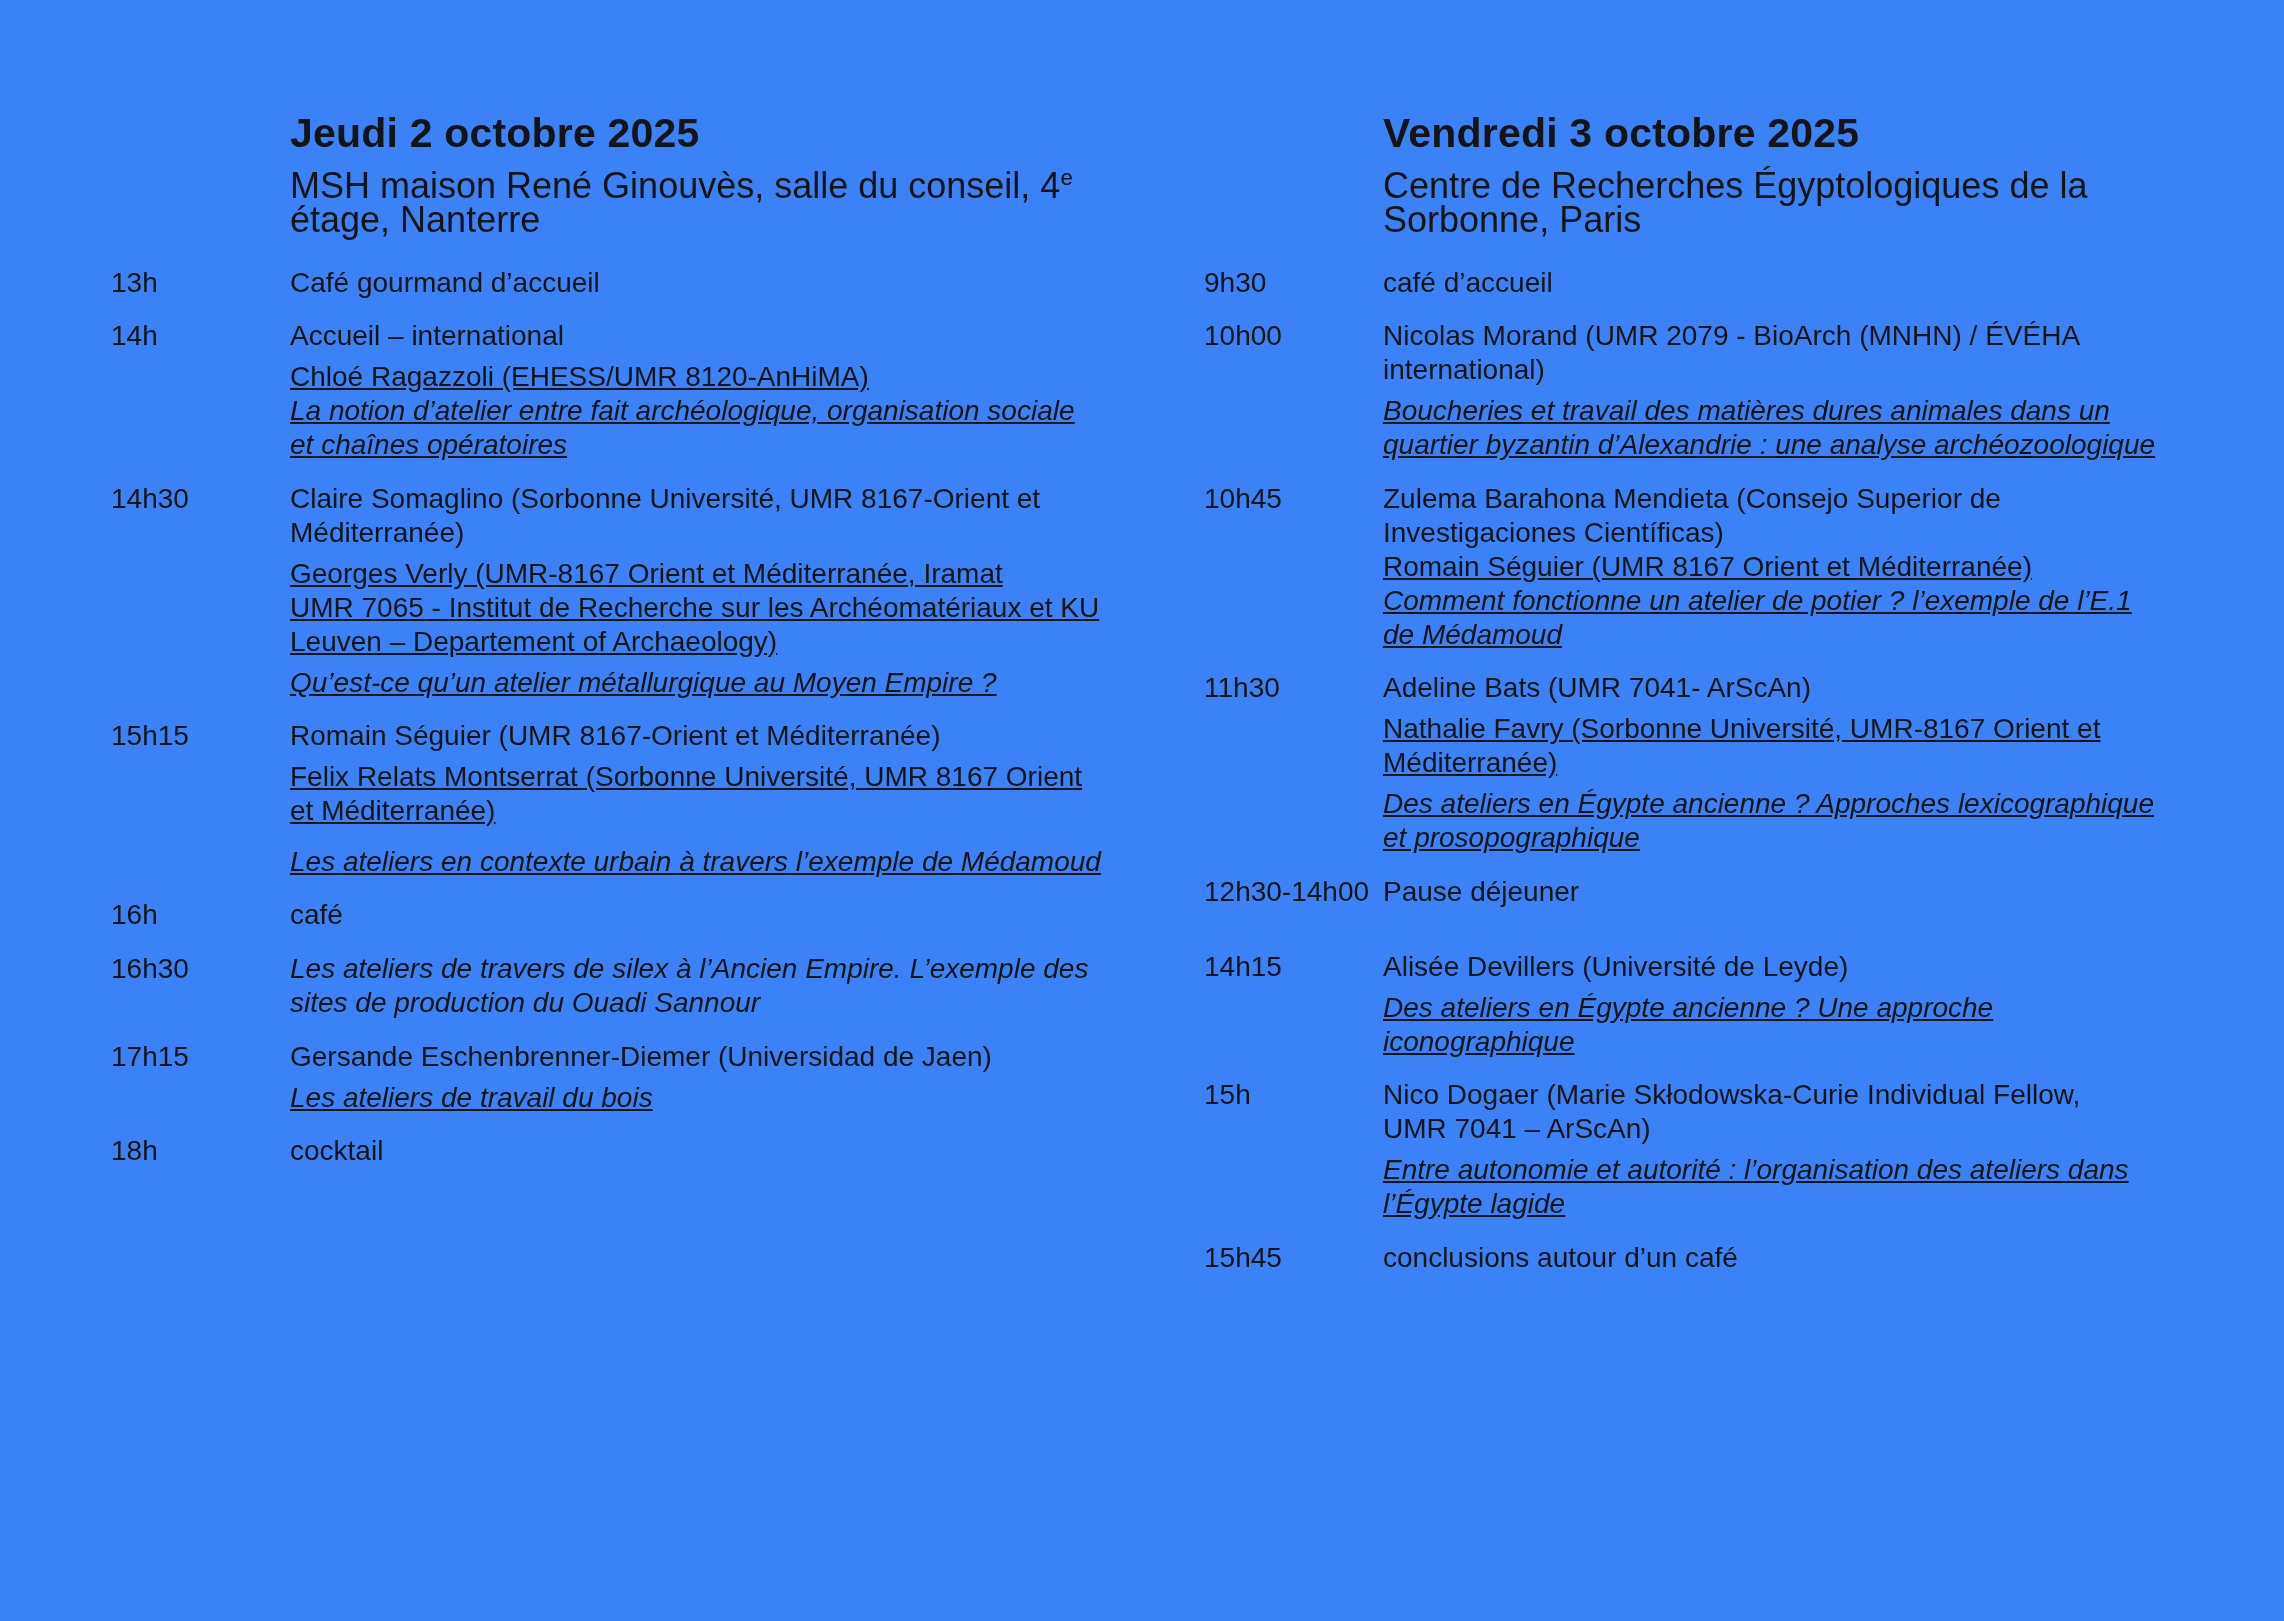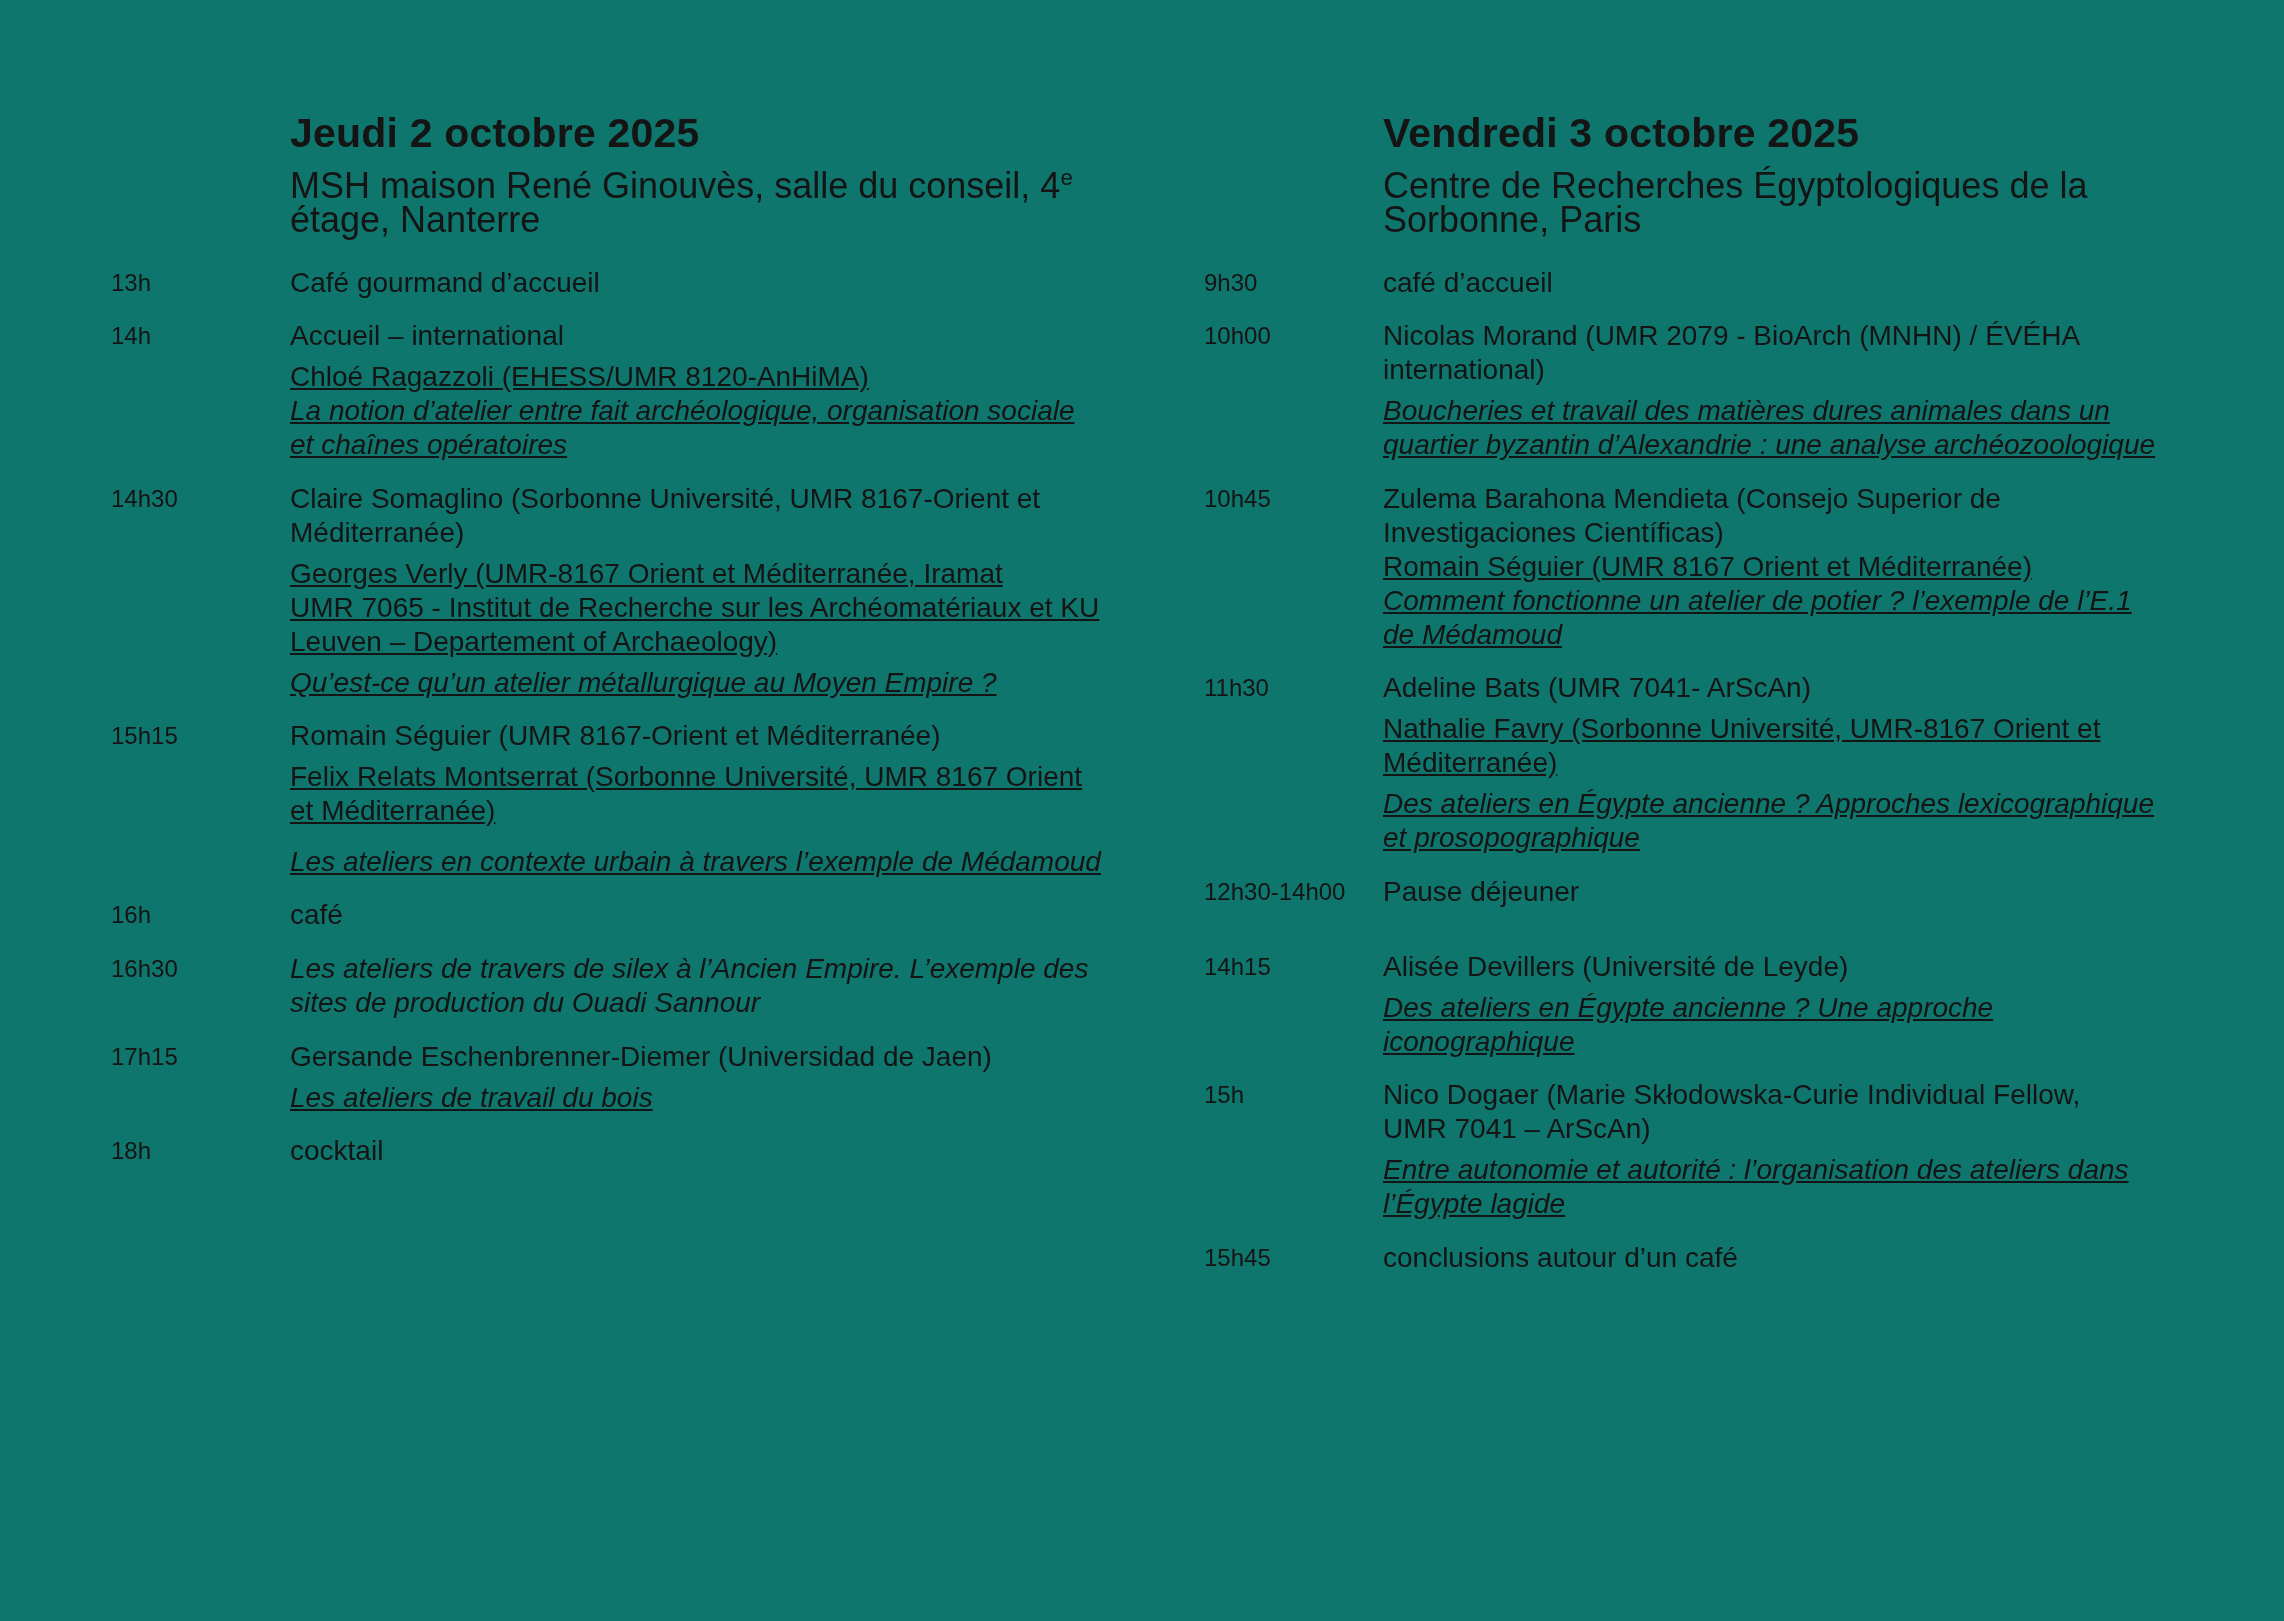--- a/index.html
+++ b/index.html
@@ -3,41 +3,41 @@
 <meta charset="utf-8">
 <style>
   * { box-sizing: border-box; }
   html, body { margin: 0; padding: 0; }
   body {
     width: 2285px; height: 1621px;
     background: #ffffff;
     color: #141414;
     font-family: "Liberation Sans", "DejaVu Sans", sans-serif;
   }
-  .page { position: relative; width: 2285px; height: 1621px; overflow: hidden; background: #0f766e; }
+  .page { position: relative; width: 2285px; height: 1621px; overflow: hidden; background: #3b82f6; }
 
   .day { position: absolute; top: 110px; }
   .day-thursday { left: 111px;  width: 1068px; }
   .day-friday   { left: 1204px; width: 990px; }
 
   .day-header { margin-left: 179px; }
   .day-title {
     margin: 0;
     font-size: 41px; line-height: 47px;
     font-weight: 700; letter-spacing: 0.2px;
   }
   .venue { margin: 11.8px 0 0 0; font-size: 36px; line-height: 34px; }
   .venue sup { font-size: 0.62em; line-height: 0; }
 
   .sessions { margin-top: 29px; }
   .session { display: flex; align-items: flex-start; margin-top: 19.6px; }
   .session:first-child { margin-top: 0; }
   .session.gap-before { margin-top: 41px; }
 
-  .time { flex: 0 0 179px; font-size: 24px; line-height: 34px; }
+  .time { flex: 0 0 179px; font-size: 28px; line-height: 34px; }
   .content { flex: 1 1 auto; font-size: 28px; line-height: 34px; }
 
   .item { margin: 0; }
   .item + .item { margin-top: 6.9px; text-decoration: underline; }
   .item + .item.tight { margin-top: 0; }
   .item + .item.loose { margin-top: 16.7px; }
   .item.title { font-style: italic; }
 
   .line { display: block; white-space: nowrap; }
 </style>

